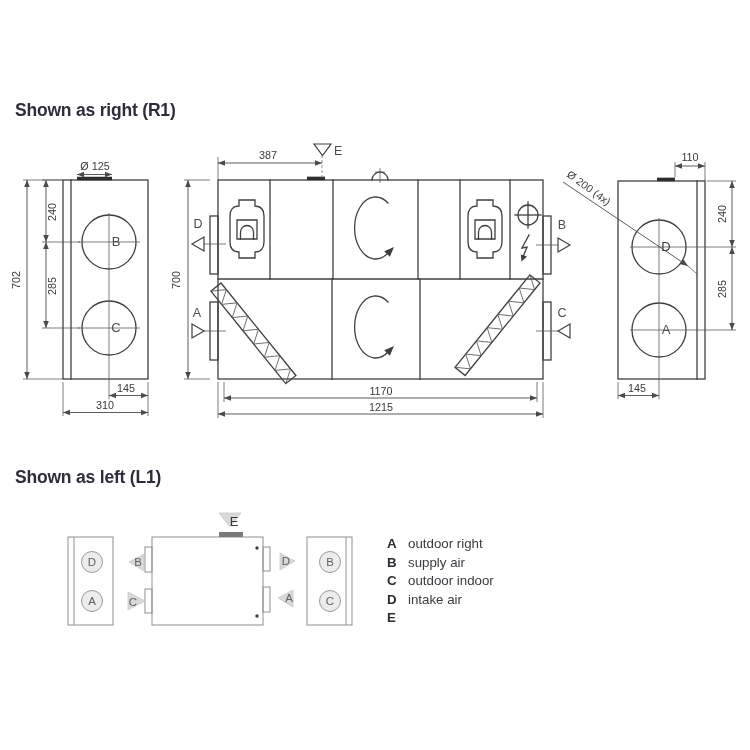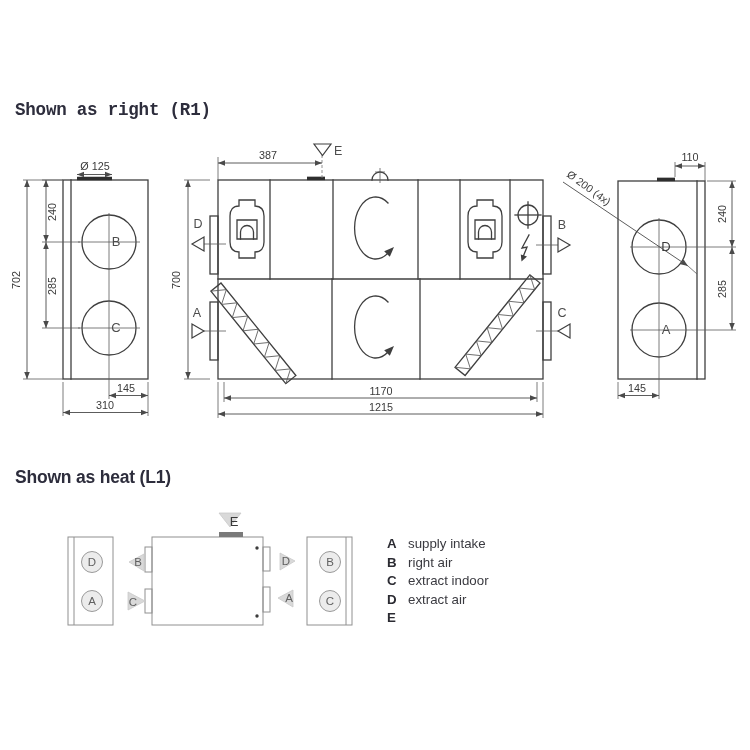--- a/index.html
+++ b/index.html
@@ -1,19 +1,19 @@
 <!DOCTYPE html>
 <html><head>
 <meta charset="utf-8">
 <style>
   html,body{margin:0;padding:0;background:#ffffff;}
   .page{position:relative;width:750px;height:750px;background:#ffffff;overflow:hidden;
         font-family:"Liberation Sans",sans-serif;}
   .title{position:absolute;font-size:17.5px;font-weight:bold;color:#2d2d3c;letter-spacing:-0.2px;}
-  #r1-title{left:15px;top:100px;font-family:Liberation Mono, monospace;}
+  #r1-title{left:15px;top:100px;}
   #l1-title{left:15px;top:467px;}
   .legend{position:absolute;left:387px;top:535px;font-size:13.3px;color:#3a3a40;}
   .lrow{display:flex;line-height:18.6px;}
   .lkey{width:21px;font-weight:bold;color:#2b2b32;flex:0 0 21px;}
   svg{position:absolute;left:0;top:0;}
   svg .o{stroke:#3f3f3f;fill:none;stroke-width:1.3;stroke-linecap:square;}
   svg .thin{stroke:#5a5a5a;fill:none;stroke-width:0.8;}
   svg .dim{stroke:#4a4a4a;fill:none;stroke-width:0.9;}
   svg .thick{stroke:#2e2e2e;stroke-width:3.5;}
   svg .dash{stroke:#777;stroke-width:0.8;stroke-dasharray:3,2;fill:none;}
@@ -26,21 +26,21 @@
   svg .l1c{stroke:#9a9a9a;fill:#ececec;stroke-width:1;}
   svg .l1t{font-size:11.5px;fill:#606060;}
   svg .gtri{fill:#d9d9d9;stroke:#c9c9c9;stroke-width:0.8;}
 </style>
 </head>
 <body>
 
 <div class="page">
 
   <div class="title" id="r1-title">Shown as right (R1)</div>
-  <div class="title" id="l1-title">Shown as heat (L1)</div>
+  <div class="title" id="l1-title">Shown as left (L1)</div>
 
   <svg width="750" height="750" viewBox="0 0 750 750">
     <defs>
       <marker id="arr" viewBox="0 0 10 10" refX="9" refY="5" markerWidth="9" markerHeight="9" orient="auto-start-reverse">
         <path d="M0,1.4 L9,5 L0,8.6 z" fill="#4a4a4a"></path>
       </marker>
       <g id="fan-symbol">
         <path class="o" d="M -8,-29 L 8,-29 L 8,-23 C 14,-23 17,-19 17,-13 L 17,13 C 17,19 14,23 8,23 L 8,29 L -8,29 L -8,23 C -14,23 -17,19 -17,13 L -17,-13 C -17,-19 -14,-23 -8,-23 Z"></path>
         <path class="o" d="M -10,-9 L 10,-9 L 10,10 L -10,10 Z"></path>
         <path class="o" d="M -6.5,10 L -6.5,3 A 6.5,6.5 0 0 1 6.5,3 L 6.5,10"></path>
@@ -289,32 +289,32 @@
         <text class="l1t" x="330" y="566" text-anchor="middle">B</text>
         <circle class="l1c" cx="330" cy="601" r="10.5"></circle>
         <text class="l1t" x="330" y="605" text-anchor="middle">C</text>
       </g>
     </g>
   </svg>
 
   <div class="legend">
     <div class="lrow">
       <span class="lkey">A</span>
-      <span class="ltxt">supply intake</span>
+      <span class="ltxt">outdoor right</span>
     </div>
     <div class="lrow">
       <span class="lkey">B</span>
-      <span class="ltxt">right air</span>
+      <span class="ltxt">supply air</span>
     </div>
     <div class="lrow">
       <span class="lkey">C</span>
-      <span class="ltxt">extract indoor</span>
+      <span class="ltxt">outdoor indoor</span>
     </div>
     <div class="lrow">
       <span class="lkey">D</span>
-      <span class="ltxt">extract air</span>
+      <span class="ltxt">intake air</span>
     </div>
     <div class="lrow">
       <span class="lkey">E</span>
     </div>
   </div>
 
 </div>
 
 </body></html>

